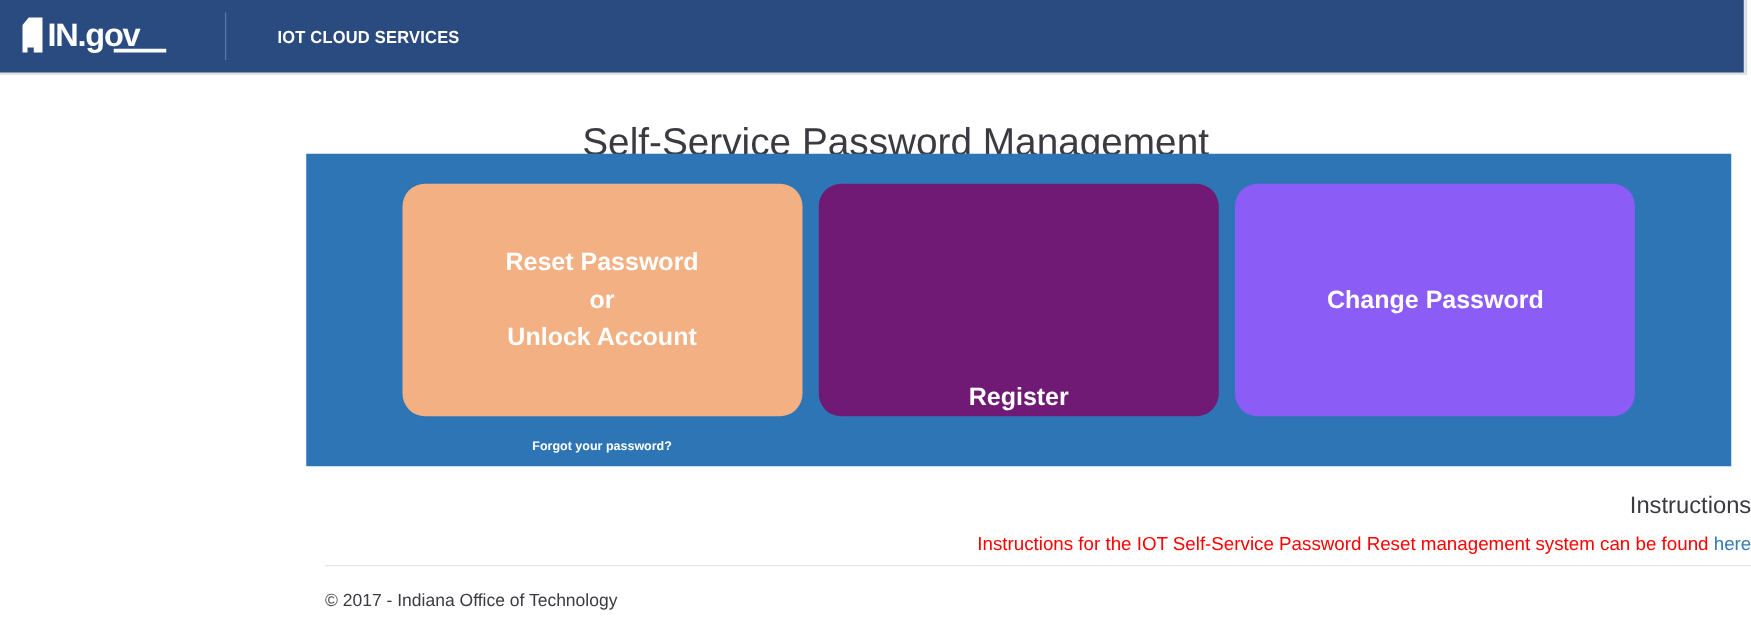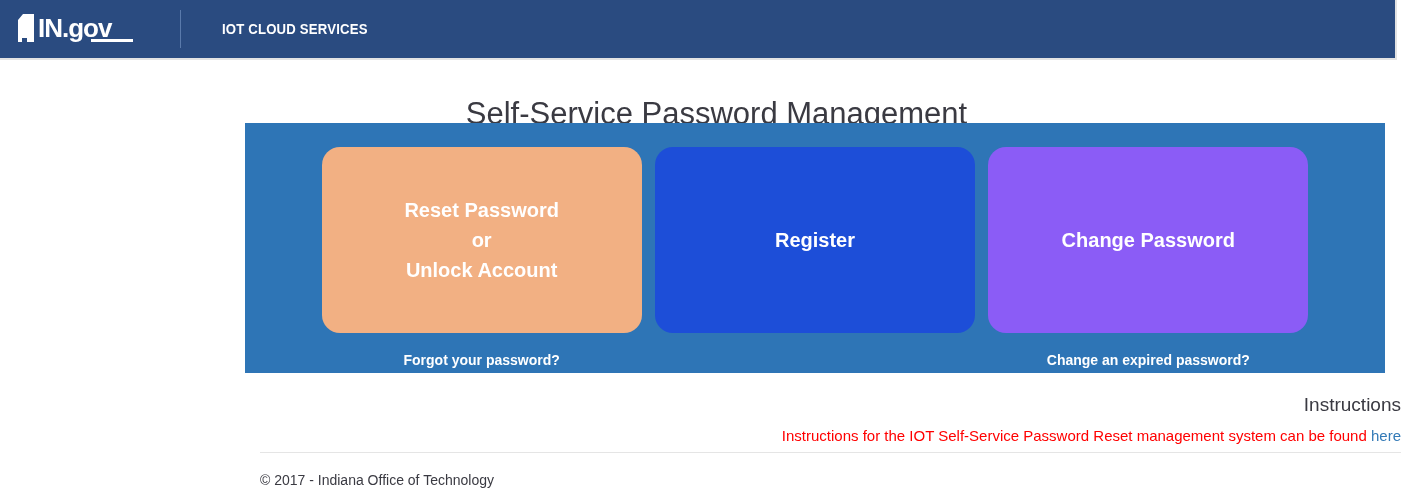--- a/index.html
+++ b/index.html
@@ -105,27 +105,27 @@
     text-align: center;
     color: #ffffff;
     font-size: 20px;
     font-weight: bold;
     line-height: 30px;
     cursor: pointer;
     box-sizing: border-box;
     padding: 0 10px;
   }
   .card-tile.orange { background: #f2b083; }
-  .card-tile.green  { background: #1d4ed8; }
+  .card-tile.green  { background: #701a75; align-items: flex-end; }
   .card-tile.yellow { background: #8b5cf6; }
 
   .card-caption {
     margin-top: 19px;
     color: #ffffff;
-    font-size: 14px;
+    font-size: 10px;
     font-weight: bold;
     text-align: center;
     cursor: pointer;
     white-space: nowrap;
   }
 
   
   .instructions-wrap {
     position: absolute;
     left: 0;
@@ -211,21 +211,20 @@
   <div class="card-col">
     <div class="card-tile green">
       <span>Register</span>
     </div>
   </div>
 
   <div class="card-col">
     <div class="card-tile yellow">
       <span>Change Password</span>
     </div>
-    <div class="card-caption">Change an expired password?</div>
   </div>
 
 </div>
 
 <div class="instructions-wrap">
   <div class="instructions-heading">Instructions</div>
   <div class="instructions-text">
     <span>Instructions for the IOT Self-Service Password Reset management system can be found </span><a class="instructions-link">here</a>
   </div>
 </div>

